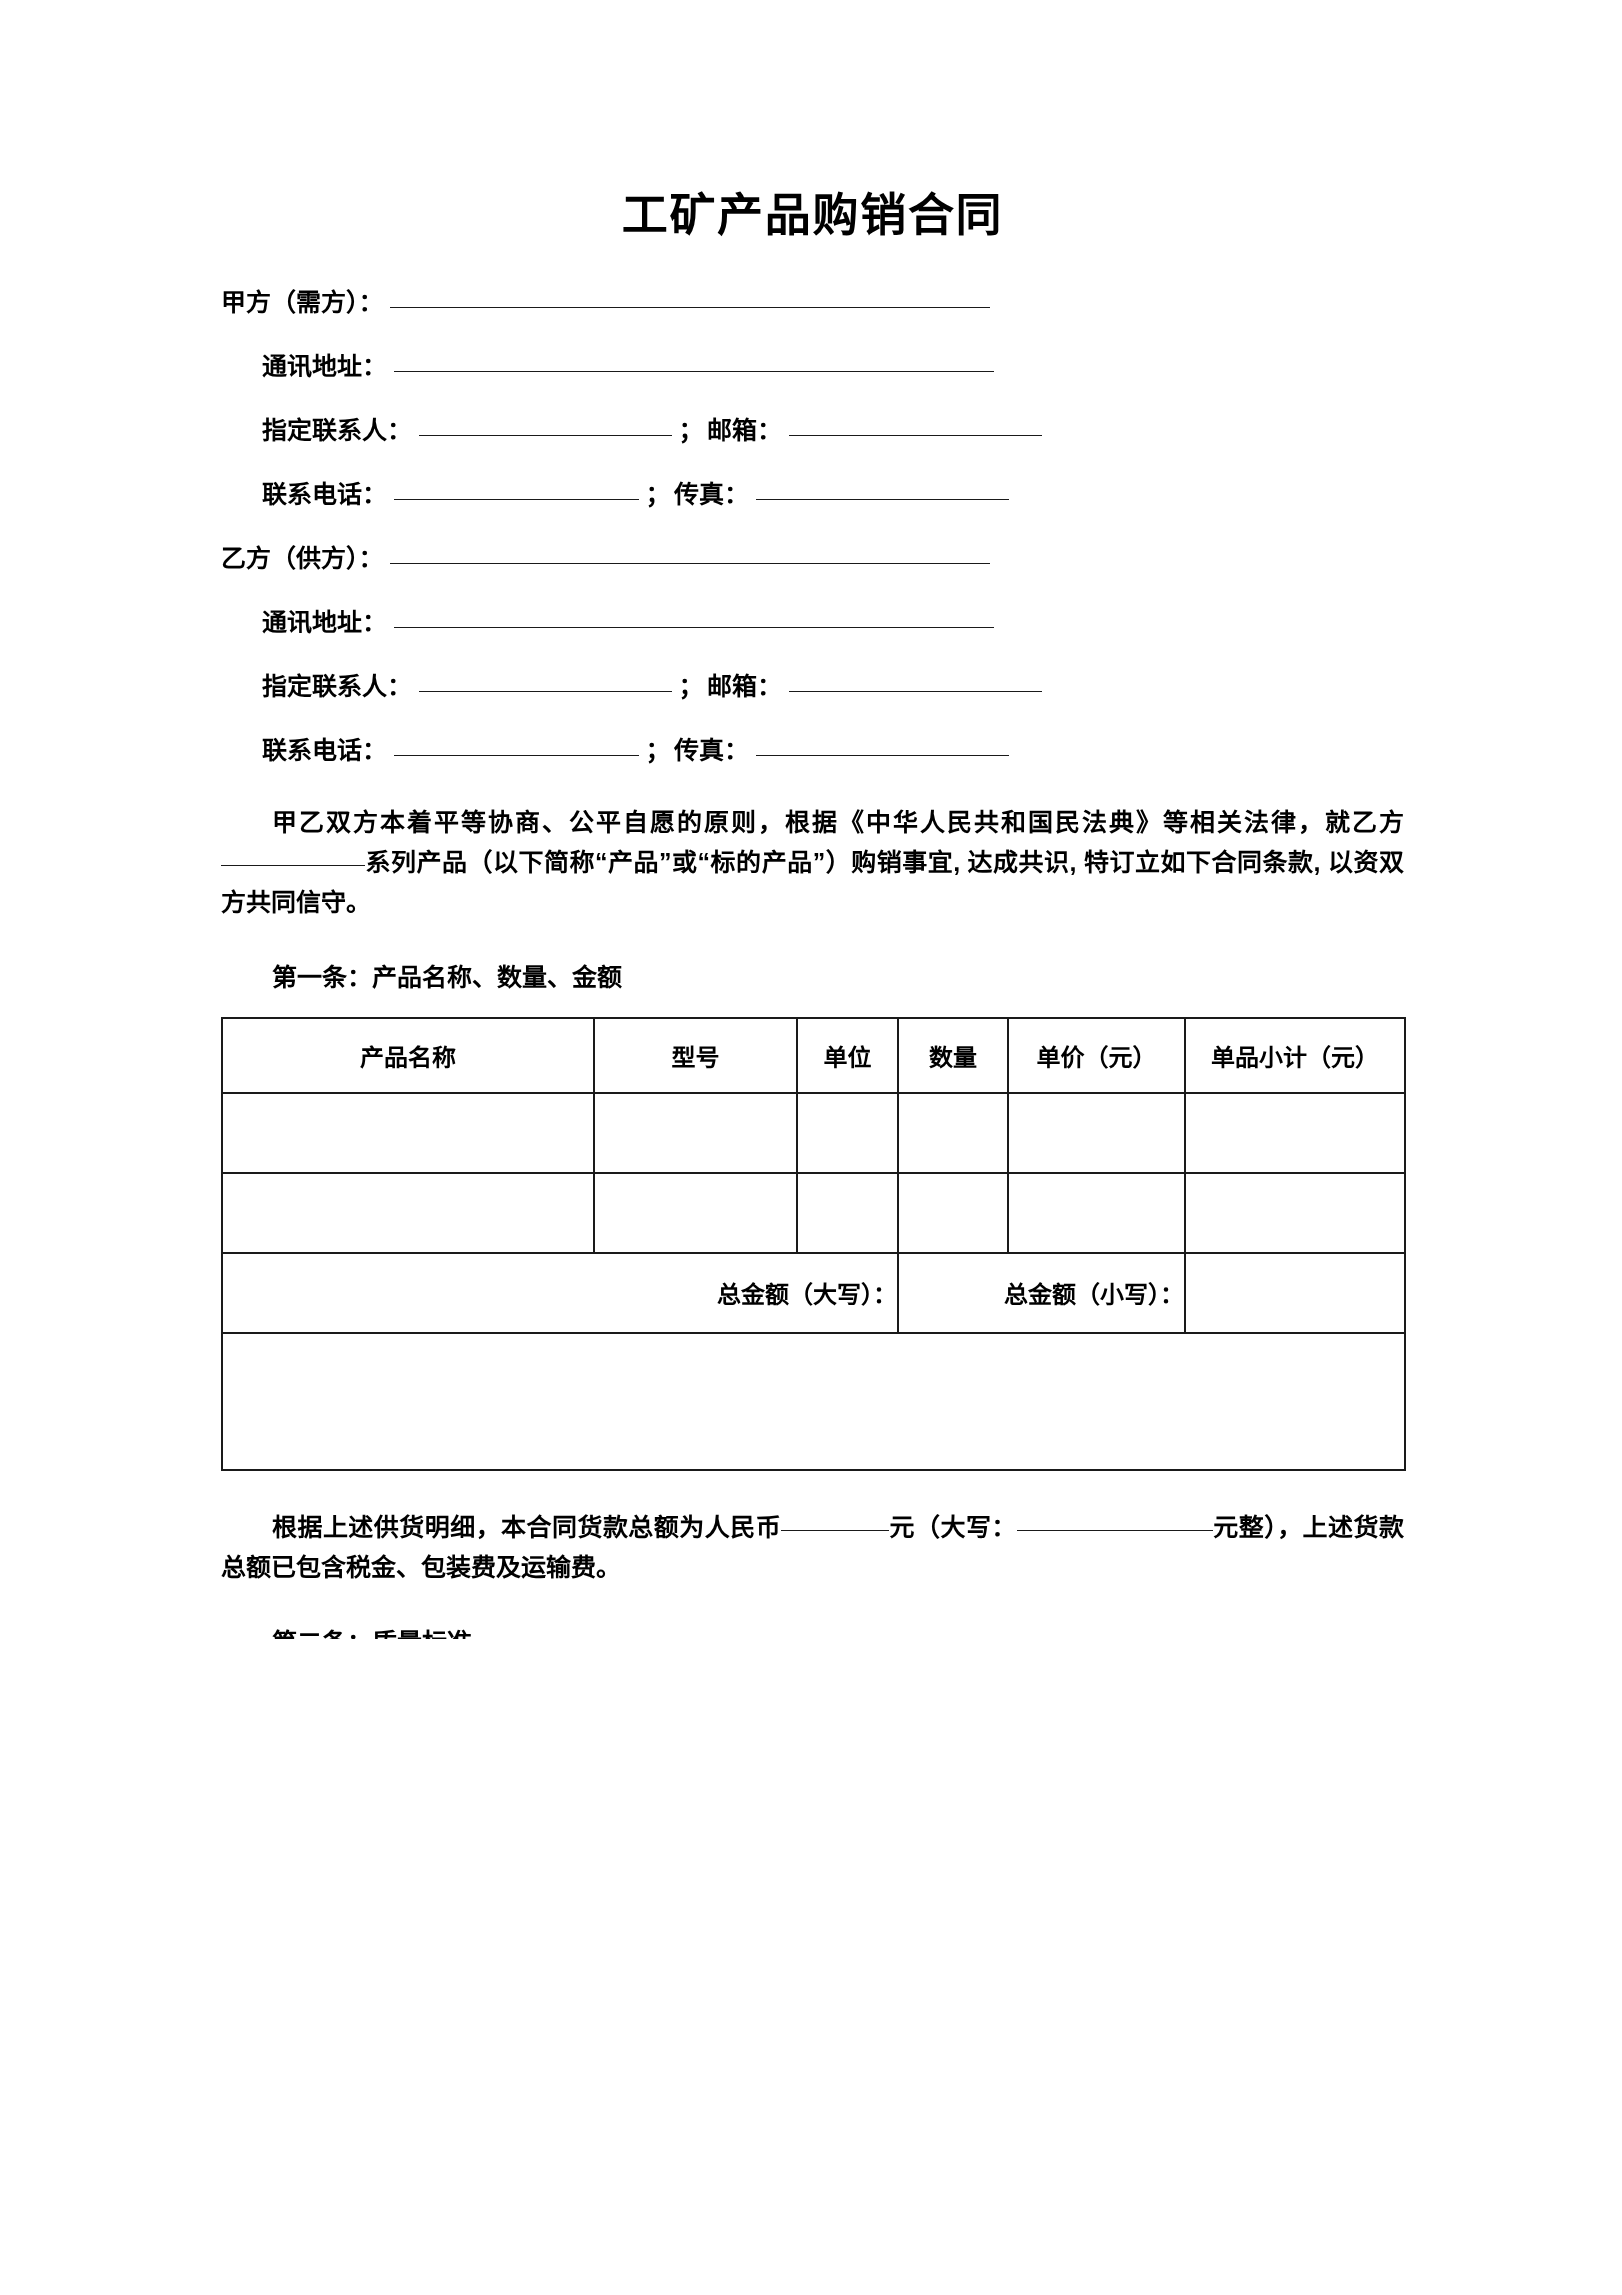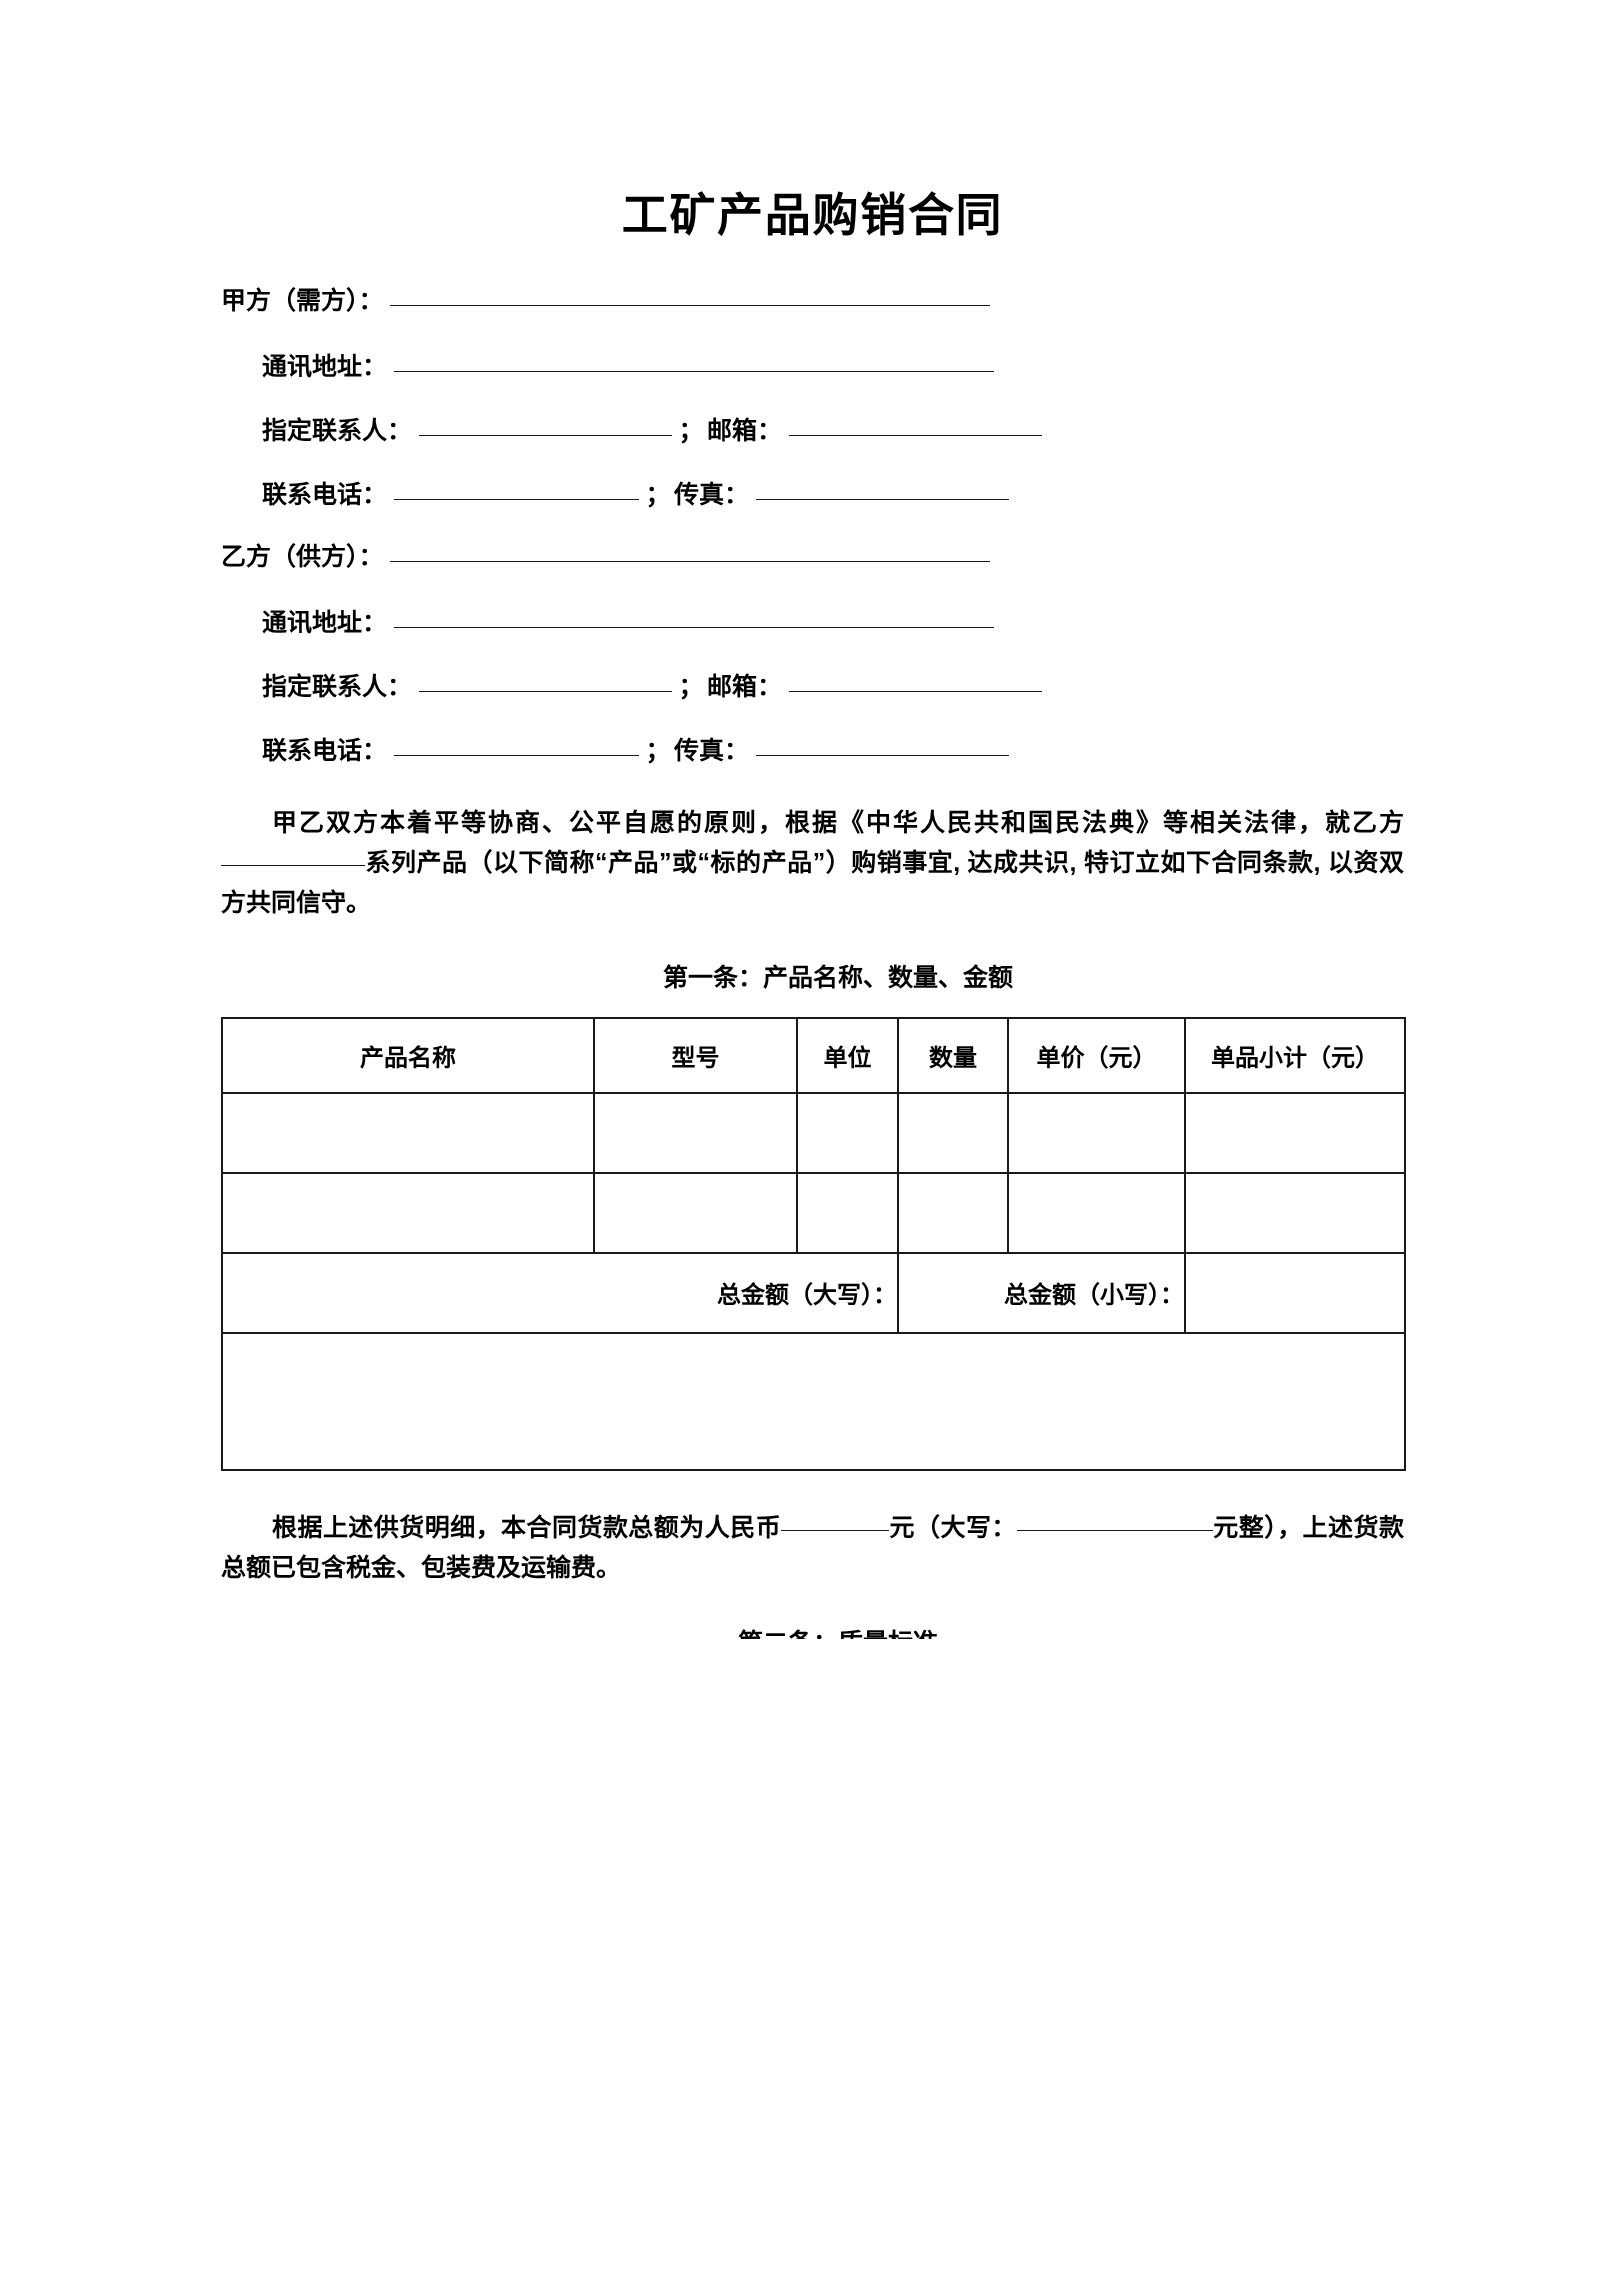--- a/index.html
+++ b/index.html
@@ -51,21 +51,21 @@
   .field-line {
     display: flex;
     align-items: baseline;
     font-size: 25px;
     font-weight: 700;
     line-height: 1.0;
     margin-bottom: 39px;
     white-space: nowrap;
     font-family: "Liberation Sans", "DejaVu Sans", sans-serif;
   }
-  .field-line.level-0 { padding-left: 0px; font-family: Liberation Mono, monospace; }
+  .field-line.level-0 { padding-left: 0px; }
   .field-line.level-1 { padding-left: 41px; margin-top: 18px; }
 
   .field-label {
     flex: 0 0 auto;
   }
 
   .rule {
     display: inline-block;
     border-bottom: 1.7px solid #1a1a1a;
     height: 0;
@@ -114,21 +114,20 @@
 
   
   .section-heading {
     font-size: 25px;
     font-weight: 700;
     text-indent: 51px;
     margin: 0;
     padding-top: 35px;
     padding-bottom: 18.6px;
     font-family: "Liberation Sans", "DejaVu Sans", sans-serif;
-    text-align: center;
   }
 
   
   table.product-table {
     width: 1183px;
     border-collapse: collapse;
     table-layout: fixed;
     margin-top: 5px;
     font-family: "Liberation Sans", "DejaVu Sans", sans-serif;
   }

